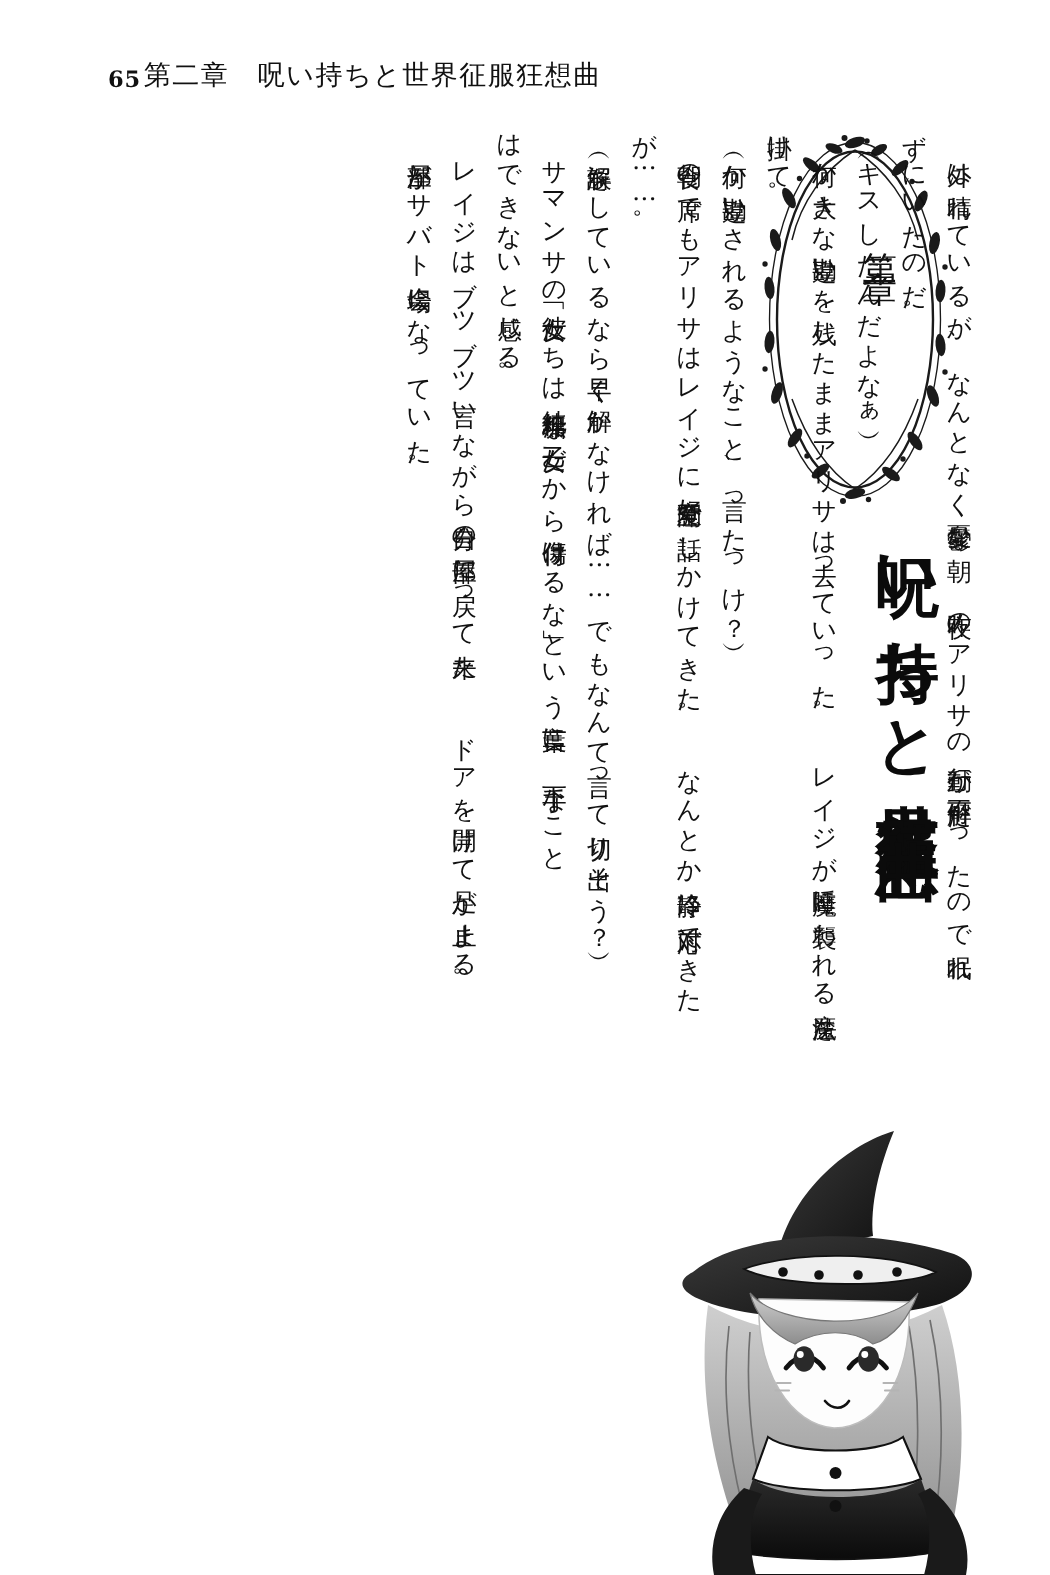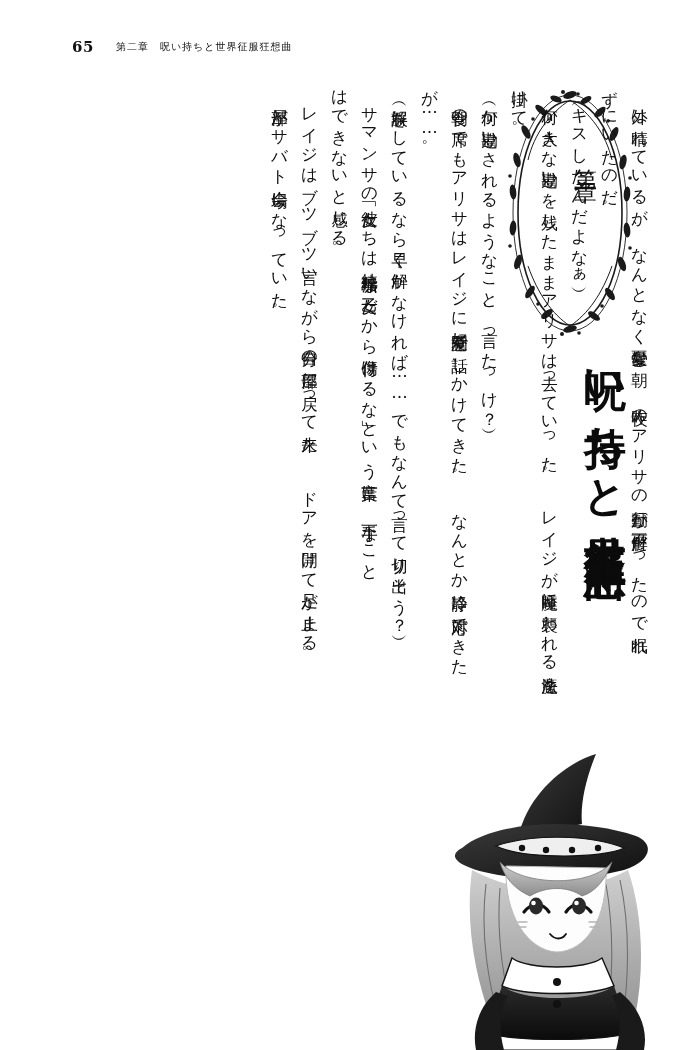--- a/index.html
+++ b/index.html
@@ -15,31 +15,31 @@
     font-family: "DejaVu Serif", "Liberation Serif", serif;
     color: #111111;
   }
 
   
   #page-header {
     position: absolute;
     top: 38px;
     left: 72px;
     display: flex;
-    align-items: center;
-    gap: 22px;
+    align-items: flex-end;
+    gap: 2px;
     white-space: nowrap;
   }
   #page-header .folio {
     font-size: 15px;
     font-weight: bold;
     letter-spacing: 0.5px;
   }
   #page-header .runhead {
-    font-size: 10px;
+    font-size: 18px;
     letter-spacing: 1px;
   }
 
   
   #text-block {
     position: absolute;
     top: 78px;
     right: 52px;
     left: 60px;
     bottom: 24px;

